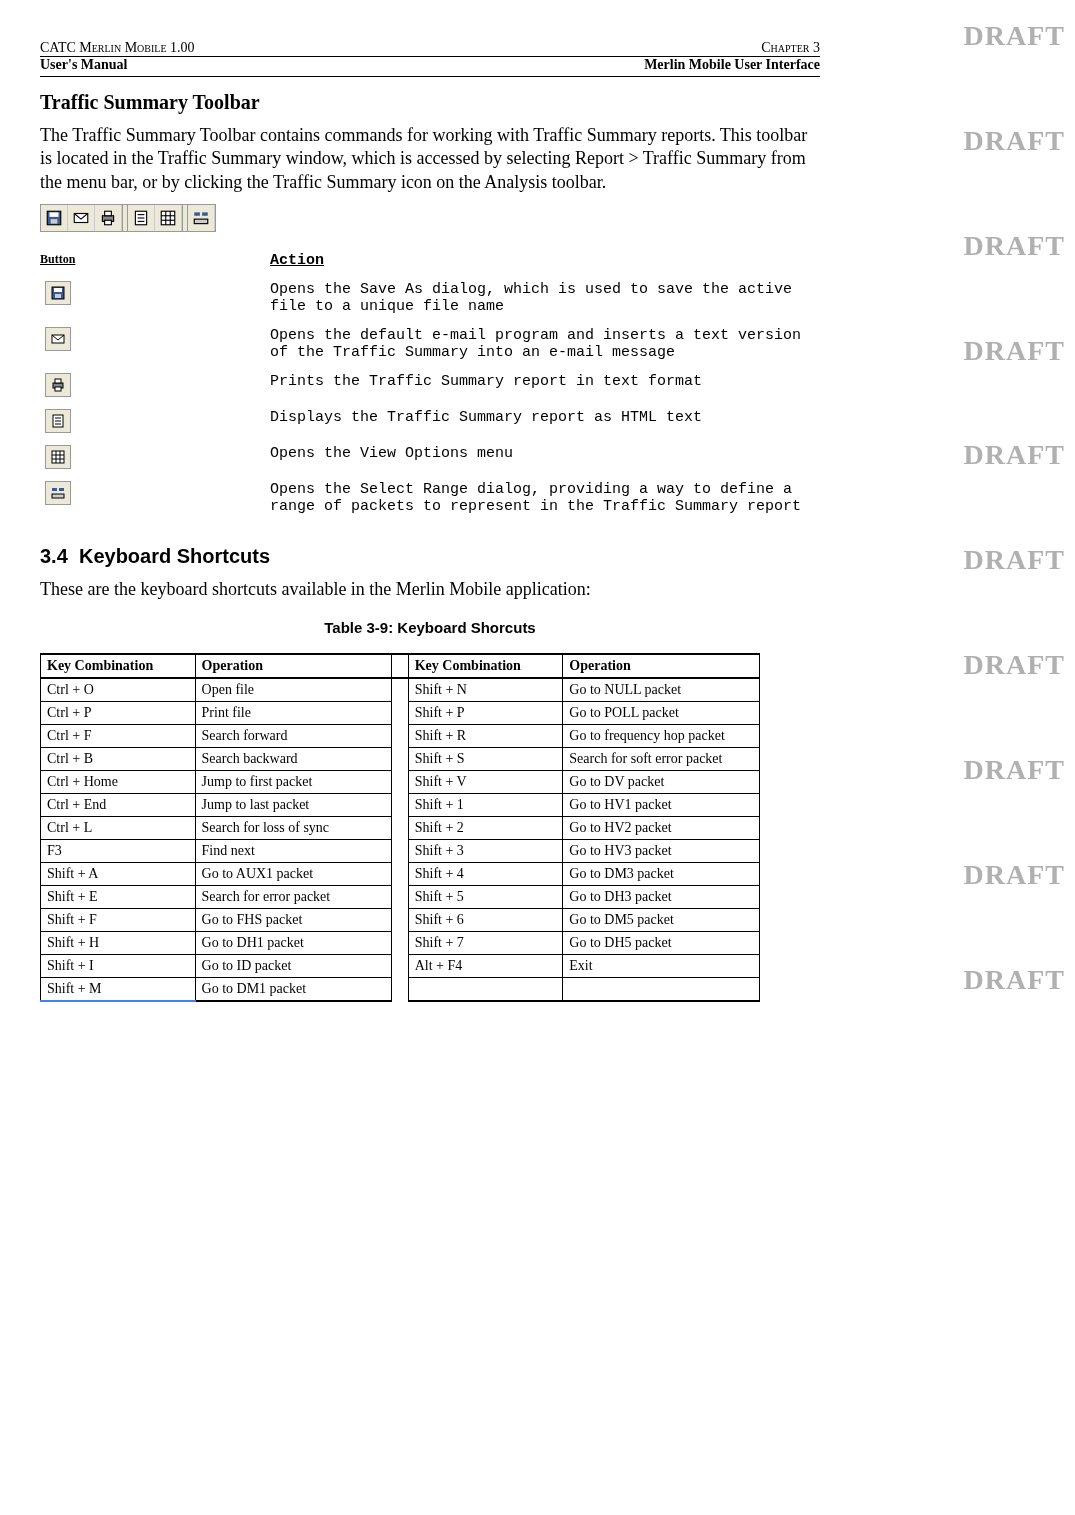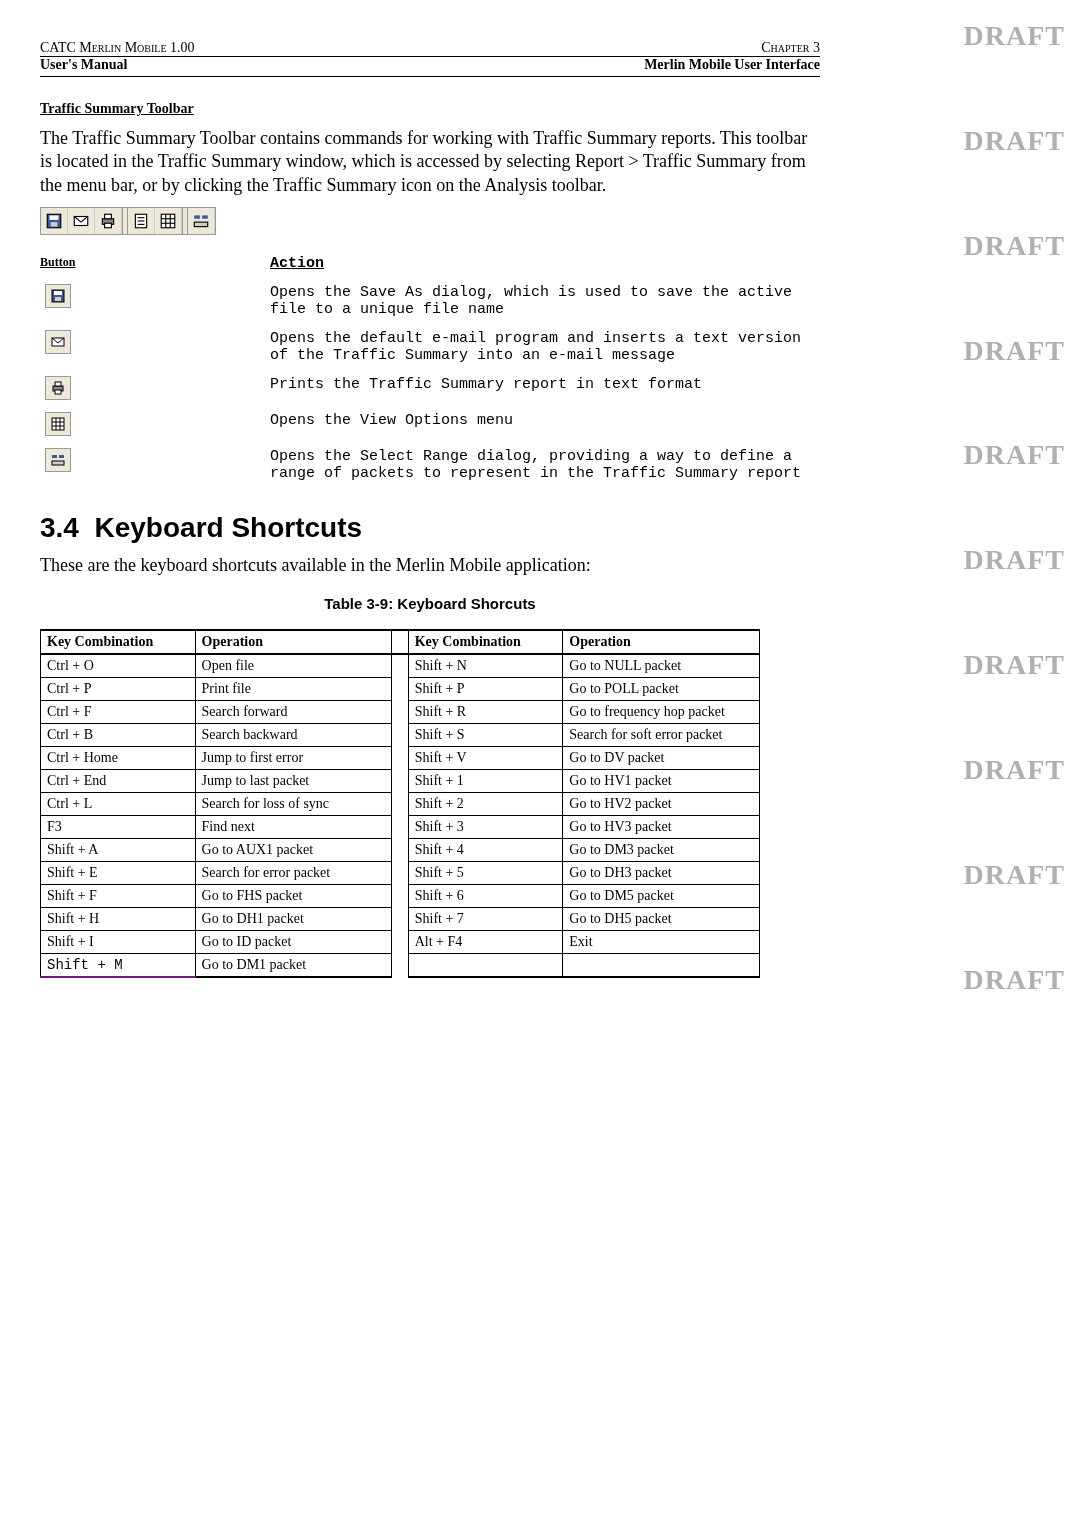--- a/index.html
+++ b/index.html
@@ -30,24 +30,23 @@
       padding-bottom: 3px;
     }
     .header-left {
       font-size: 14px;
     }
     .header-right {
       font-size: 14px;
     }
     .section-title {
       font-weight: bold;
-      font-size: 14px;
-      margin-top: 24px;
+      font-size: 20px;
+      margin-top: 14px;
       margin-bottom: 10px;
-      text-decoration: underline;
     }
     .body-text {
       font-size: 18px;
       line-height: 1.3;
       margin-bottom: 10px;
     }
     .toolbar-image {
       margin: 10px 0;
       display: flex;
       border: 1px solid #999;
@@ -97,21 +96,21 @@
       align-items: center;
       justify-content: center;
       margin-left: 5px;
     }
     .button-icon-wrapper svg {
       width: 16px;
       height: 16px;
     }
     .h2-section {
       font-family: Arial, Helvetica, sans-serif;
-      font-size: 28px;
+      font-size: 20px;
       font-weight: bold;
       margin-top: 30px;
       margin-bottom: 10px;
     }
     .table-caption {
       font-family: Arial, Helvetica, sans-serif;
       font-weight: bold;
       text-align: center;
       font-size: 15px;
       margin: 17px auto;
@@ -301,20 +300,33 @@
           <svg viewBox="0 0 16 16">
               <rect x="3" y="6" width="10" height="5" fill="#888" stroke="#000"></rect>
               <rect x="5" y="2" width="6" height="4" fill="#fff" stroke="#000"></rect>
               <rect x="5" y="10" width="6" height="4" fill="#fff" stroke="#000"></rect>
             </svg>
         </span>
       </div>
       <div class="button-col2">Prints the Traffic Summary report in text format</div>
     </div>
 
+    <div class="button-row">
+      <div class="button-col1">
+        <span class="button-icon-wrapper">
+          <svg viewBox="0 0 16 16">
+              <rect x="3" y="2" width="10" height="12" fill="#fff" stroke="#000"></rect>
+              <line x1="5" y1="5" x2="11" y2="5" stroke="#000"></line>
+              <line x1="5" y1="8" x2="11" y2="8" stroke="#000"></line>
+              <line x1="5" y1="11" x2="11" y2="11" stroke="#000"></line>
+            </svg>
+        </span>
+      </div>
+      <div class="button-col2">Displays the Traffic Summary report as HTML text</div>
+    </div>
 
     <div class="button-row">
       <div class="button-col1">
         <span class="button-icon-wrapper">
           <svg viewBox="0 0 16 16">
               <rect x="2" y="2" width="12" height="12" fill="#fff" stroke="#000"></rect>
               <line x1="2" y1="6" x2="14" y2="6" stroke="#000"></line>
               <line x1="2" y1="10" x2="14" y2="10" stroke="#000"></line>
               <line x1="6" y1="2" x2="6" y2="14" stroke="#000"></line>
               <line x1="10" y1="2" x2="10" y2="14" stroke="#000"></line>
@@ -380,21 +392,21 @@
         </tr>
         <tr>
           <td style="">Ctrl + B</td>
           <td style="">Search backward</td>
           <td class="col-gap"></td>
           <td style="">Shift + S</td>
           <td style="">Search for soft error packet</td>
         </tr>
         <tr>
           <td style="">Ctrl + Home</td>
-          <td style="">Jump to first error</td>
+          <td style="">Jump to first packet</td>
           <td class="col-gap"></td>
           <td style="">Shift + V</td>
           <td style="">Go to DV packet</td>
         </tr>
         <tr>
           <td style="">Ctrl + End</td>
           <td style="">Jump to last packet</td>
           <td class="col-gap"></td>
           <td style="">Shift + 1</td>
           <td style="">Go to HV1 packet</td>
@@ -442,21 +454,21 @@
           <td style="">Go to DH5 packet</td>
         </tr>
         <tr>
           <td style="">Shift + I</td>
           <td style="">Go to ID packet</td>
           <td class="col-gap"></td>
           <td style="">Alt + F4</td>
           <td style="">Exit</td>
         </tr>
         <tr>
-          <td style="border-bottom:2px solid #701a75;font-family:Liberation Mono, monospace;">Shift + M</td>
+          <td style="border-bottom:2px solid #3b82f6;">Shift + M</td>
           <td style="border-bottom:2px solid black;">Go to DM1 packet</td>
           <td class="col-gap"></td>
           <td style="border-bottom:2px solid black;"></td>
           <td style="border-bottom:2px solid black;"></td>
         </tr>
       </tbody>
   </table>
 
 
 </div>

